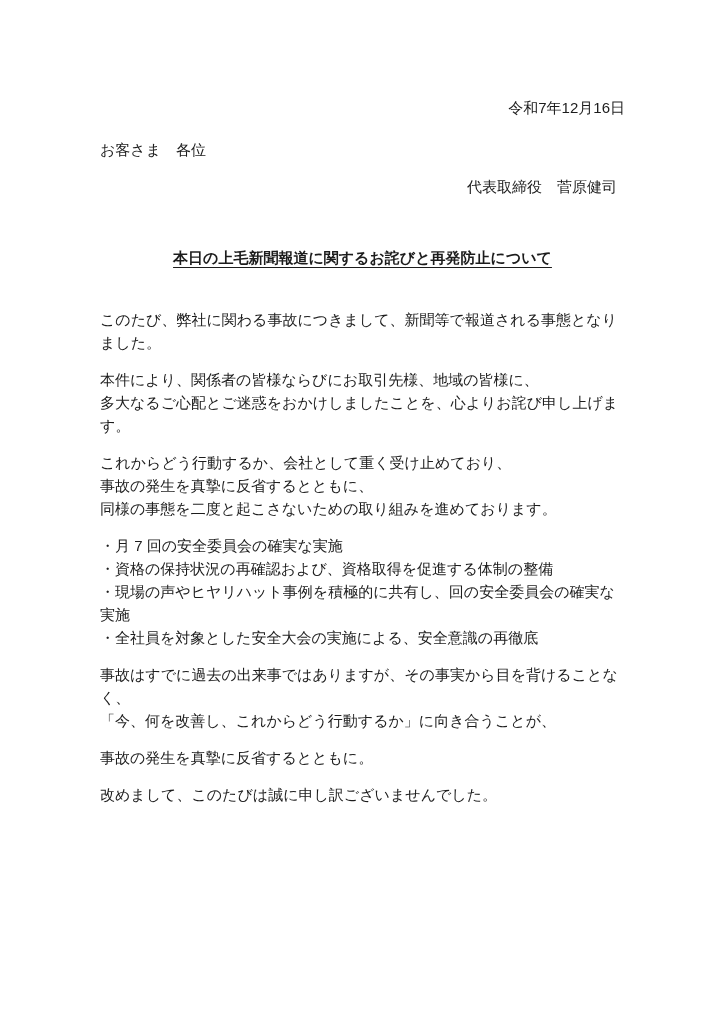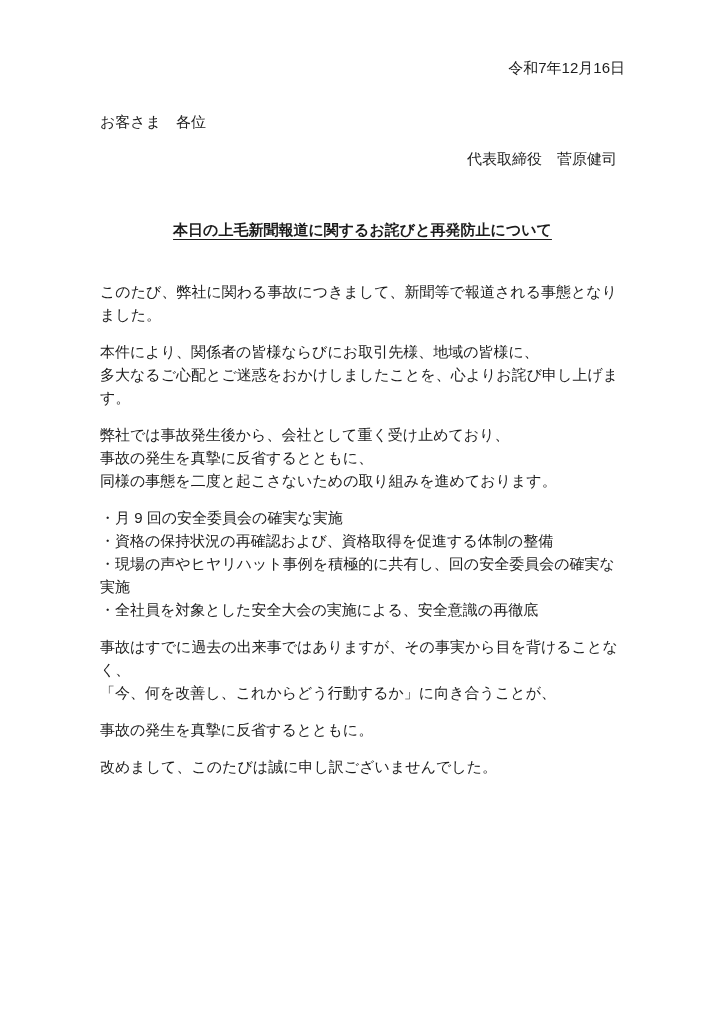--- a/index.html
+++ b/index.html
@@ -7,24 +7,24 @@
     position: relative;
     width: 724px;
     height: 1024px;
     background: #ffffff;
     color: #1c1c1c;
     font-family: "Liberation Sans", sans-serif;
     font-size: 15px;
     line-height: 23px;
     overflow: hidden;
     box-sizing: border-box;
-    padding: 56px 99px 0 100px;
+    padding: 96px 99px 0 100px;
   }
   .date-line { text-align: right; }
-  .recipient-line { margin-top: 31px; text-align: left; }
+  .recipient-line { margin-top: 19px; text-align: left; }
   .sender-block { margin-top: 14px; }
   .company-line { margin-left: 350px; }
   .signer-line { margin-left: 367px; }
   .title-line { margin-top: 48px; text-align: center; }
   .title-line .title-text {
     font-weight: bold;
     text-decoration: underline;
     text-underline-offset: 4px;
   }
   .body-block { margin-top: 39px; }
@@ -53,28 +53,28 @@
     <div class="para">
       <div class="line">このたび、弊社に関わる事故につきまして、新聞等で報道される事態となりました。</div>
     </div>
 
     <div class="para">
       <div class="line">本件により、関係者の皆様ならびにお取引先様、地域の皆様に、</div>
       <div class="line">多大なるご心配とご迷惑をおかけしましたことを、心よりお詫び申し上げます。</div>
     </div>
 
     <div class="para">
-      <div class="line">弊社では事故発生後から、会社として重く受け止めており、</div>
+      <div class="line">これからどう行動するか、会社として重く受け止めており、</div>
       <div class="line">事故の発生を真摯に反省するとともに、</div>
       <div class="line">同様の事態を二度と起こさないための取り組みを進めております。</div>
     </div>
 
 
     <div class="para">
-      <div class="line">・月 9 回の安全委員会の確実な実施</div>
+      <div class="line">・月 7 回の安全委員会の確実な実施</div>
       <div class="line">・資格の保持状況の再確認および、資格取得を促進する体制の整備</div>
       <div class="line">・現場の声やヒヤリハット事例を積極的に共有し、回の安全委員会の確実な実施</div>
       <div class="line">・全社員を対象とした安全大会の実施による、安全意識の再徹底</div>
     </div>
 
     <div class="para">
       <div class="line">事故はすでに過去の出来事ではありますが、その事実から目を背けることなく、</div>
       <div class="line">「今、何を改善し、これからどう行動するか」に向き合うことが、</div>
     </div>
 

